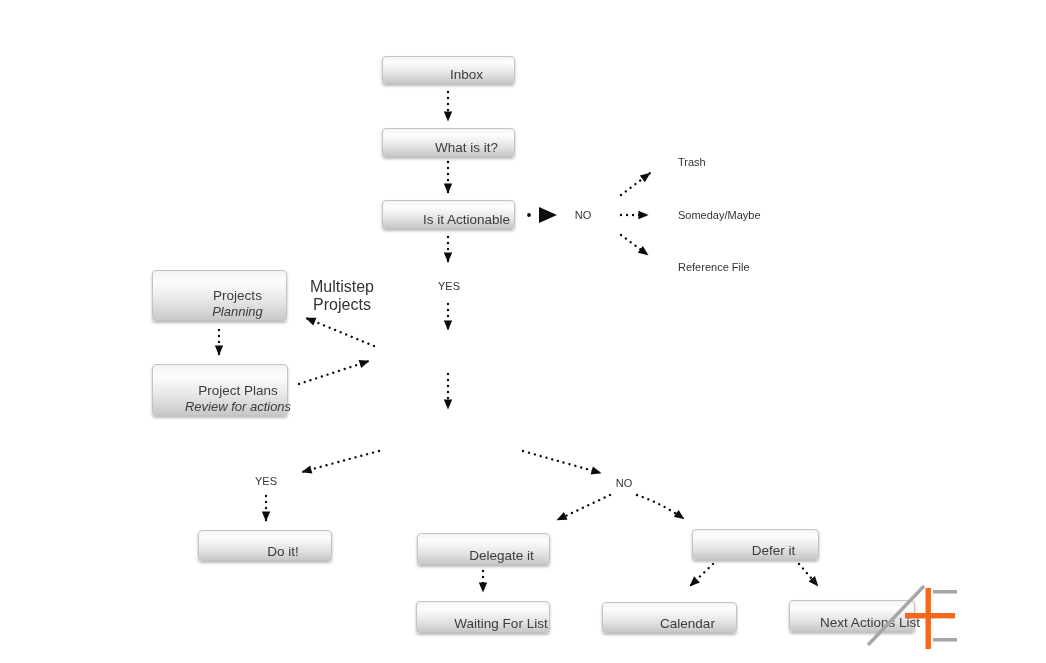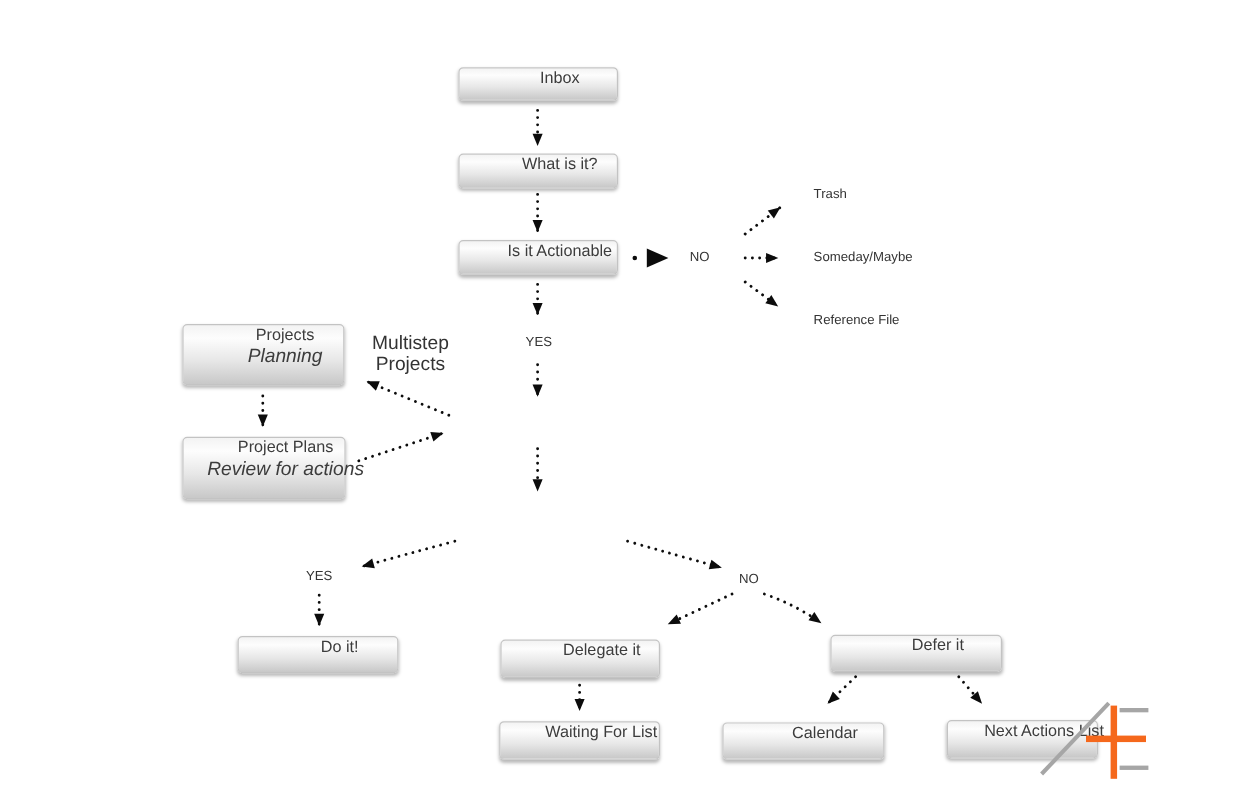--- a/index.html
+++ b/index.html
@@ -5,28 +5,28 @@
   html,body { margin:0; padding:0; background:#fff; }
   #canvas {
     position:relative; width:1046px; height:663px; background:#ffffff;
     overflow:hidden; font-family:"Liberation Sans", sans-serif;
   }
   svg.layer { position:absolute; left:0; top:0; pointer-events:none; }
   .arrows { z-index:1; }
   .logo   { z-index:4; }
   .node {
     position:absolute; z-index:2; box-sizing:border-box;
-    display:flex; flex-direction:column; align-items:center; justify-content:flex-start;
+    display:flex; flex-direction:column; align-items:center; justify-content:flex-end;
     border:1px solid #c3c3c3; border-radius:4px;
     background:linear-gradient(180deg,#f3f3f3 0%,#fdfdfd 22%,#e7e7e7 60%,#c8c8c8 100%);
     box-shadow:0 2px 3px rgba(0,0,0,0.28);
     padding-left:36px;
   }
   .nlabel { font-size:13.5px; color:#3c3c3c; white-space:nowrap; line-height:1.15; }
-  .nsub   { font-size:16px; font-style:italic; color:#3c3c3c; white-space:nowrap; line-height:1.2; margin-top:1px; }
+  .nsub   { font-size:13px; font-style:italic; color:#3c3c3c; white-space:nowrap; line-height:1.2; margin-top:1px; }
   .flabel {
     position:absolute; z-index:2; font-size:11px; color:#333;
     white-space:nowrap; line-height:1.15;
   }
   .centered  { transform:translate(-50%,-50%); text-align:center; }
   .vcentered { transform:translateY(-50%); }
   .multistep { white-space:normal; width:72px; font-size:16px; }
   .dot {
     fill:none; stroke:#0c0c0c; stroke-width:2.4;
     stroke-dasharray:0.01 6; stroke-linecap:round;
@@ -100,21 +100,21 @@
   </div>
 
   <div class="node" style="left:602px;top:602px;width:135px;height:31px">
     <div class="nlabel">Calendar</div>
   </div>
 
   <div class="node" style="left:416px;top:601px;width:134px;height:32px">
     <div class="nlabel">Waiting For List</div>
   </div>
 
-  <div class="node" style="left:692px;top:529px;width:143px;height:31px">
+  <div class="node" style="left:692px;top:529px;width:127px;height:31px">
     <div class="nlabel">Defer it</div>
   </div>
 
   <div class="node" style="left:789px;top:600px;width:126px;height:32px">
     <div class="nlabel">Next Actions List</div>
   </div>
 
   <div class="flabel centered" style="left:583px;top:215px">NO</div>
   <div class="flabel centered" style="left:449px;top:286px">YES</div>
   <div class="flabel vcentered" style="left:678px;top:162px">Trash</div>

